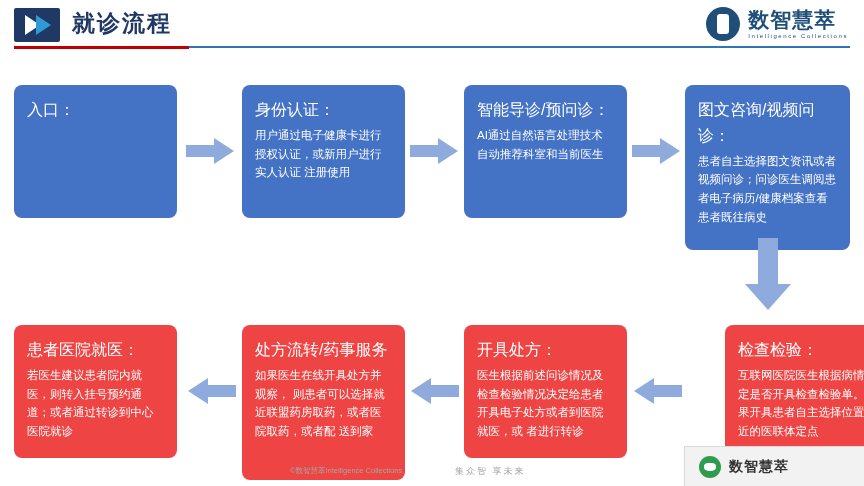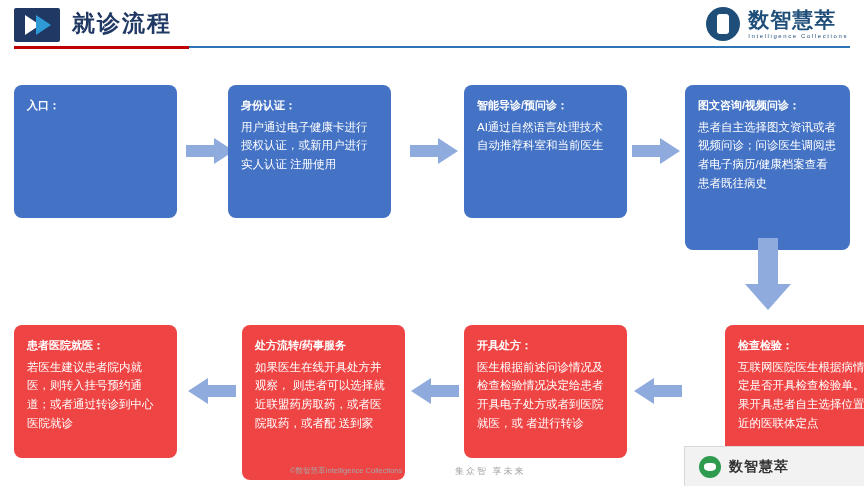--- a/index.html
+++ b/index.html
@@ -108,28 +108,28 @@
     border-radius: 8px;
     box-sizing: border-box;
     padding: 12px 13px;
     font-size: 11.5px;
     line-height: 1.62;
     overflow: hidden;
   }
   .box.row2 { background: #ef4444; }
   .box .t {
     display: block;
-    font-weight: bold;
+    font-weight: normal;
     margin-bottom: 3px;
-    font-size: 11px;
+    font-size: 16px;
   }
   .box .b { display: block; }
 
   .b1 { left: 14px;  top: 85px;  width: 163px; height: 133px; }
-  .b2 { left: 228px; top: 85px;  width: 163px; height: 133px; }
+  .b2 { left: 242px; top: 85px;  width: 163px; height: 133px; }
   .b3 { left: 464px; top: 85px;  width: 163px; height: 133px; }
   .b4 { left: 685px; top: 85px;  width: 165px; height: 165px; }
 
   .b5 { left: 685px; top: 325px; width: 165px; height: 133px; margin-left: 40px; }
   .b6 { left: 464px; top: 325px; width: 163px; height: 133px; }
   .b7 { left: 242px; top: 325px; width: 163px; height: 155px; }
   .b8 { left: 14px;  top: 325px; width: 163px; height: 133px; }
 
   
   .arrow-r, .arrow-l {

